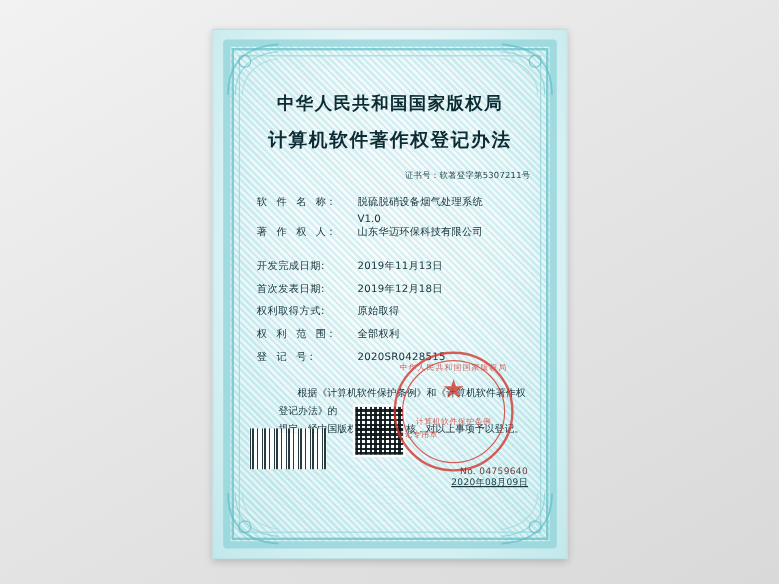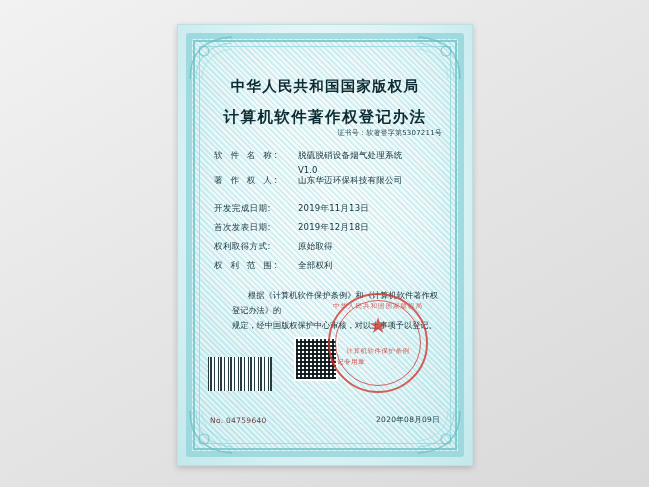--- a/index.html
+++ b/index.html
@@ -91,20 +91,21 @@
   .title2 {
     margin-top: 11px;
     text-align: center;
     font-size: 15.5px;
     letter-spacing: 1.4px;
     color: #0d2b33;
     font-weight: bold;
     font-family: "DejaVu Serif", "Liberation Serif", serif;
   }
   .certno {
+    margin-top: 13px;
     text-align: right;
     padding-right: 4px;
     font-size: 7px;
     color: #1a3d45;
     letter-spacing: 0.2px;
   }
   .certno .cn-label { color: #2a4f57; }
 
   .fields {
     margin-top: 12px;
@@ -224,29 +225,29 @@
     text-align: left;
     font-size: 6.5px;
     color: #cf332b;
     letter-spacing: 0.5px;
   }
 
   .footer {
     position: absolute;
     left: 6px;
     right: 6px;
-    bottom: 14px;
+    bottom: 32px;
     display: flex;
-    justify-content: space-between;
     align-items: flex-end;
     font-size: 7.5px;
     color: #2b4d55;
+    flex-direction: column;
   }
   .footer .serial { color: #6f3d3d; letter-spacing: 0.3px; }
-  .footer .date { color: #1b3a42; letter-spacing: 0.3px; }
+  .footer .date { color: #1b3a42; letter-spacing: 0.3px; text-decoration: underline; }
 </style>
 </head>
 <body>
 
 <div class="backdrop"></div>
 
 <div class="cert">
 
   <div class="watermark"></div>
   <div class="frame-outer"></div>
@@ -323,20 +324,24 @@
       <div class="row">
         <div class="lbl tight">权利取得方式:</div>
         <div class="val">原始取得</div>
       </div>
 
       <div class="row">
         <div class="lbl">权 利 范 围:</div>
         <div class="val">全部权利</div>
       </div>
 
+      <div class="row">
+        <div class="lbl">登 记 号:</div>
+        <div class="val">2020SR0428515</div>
+      </div>
 
     </div>
 
     <div class="para">
       <span>根据《计算机软件保护条例》和《计算机软件著作权登记办法》的</span>
       <span class="ln2">规定，经中国版权保护中心审核，对以上事项予以登记。</span>
     </div>
 
     <div class="barcode"></div>
     <div class="qr"></div>

